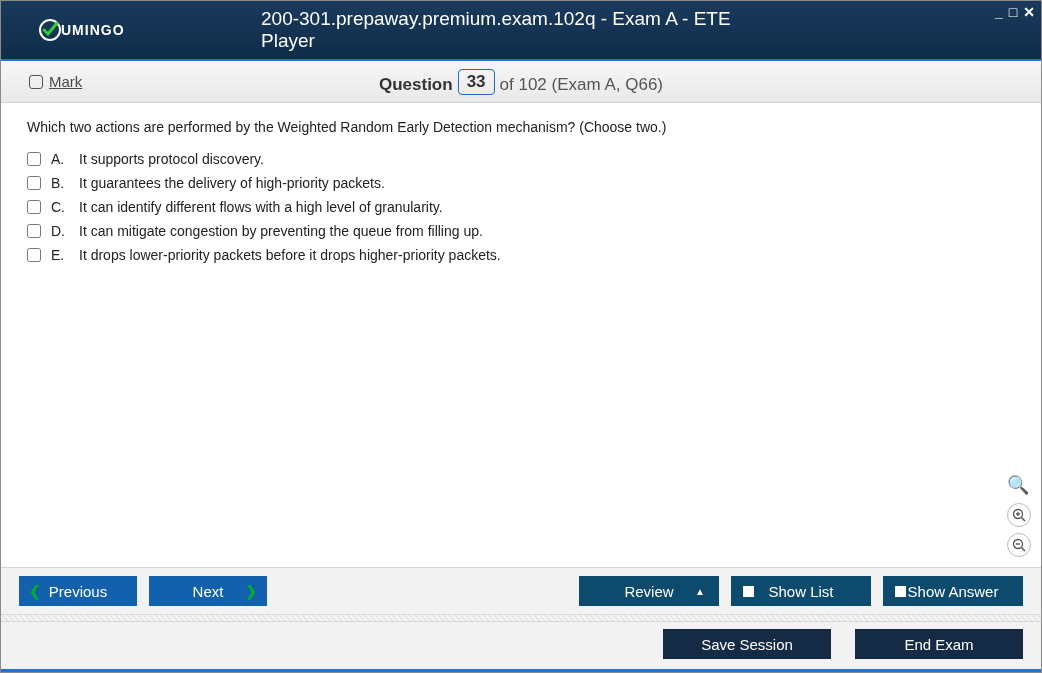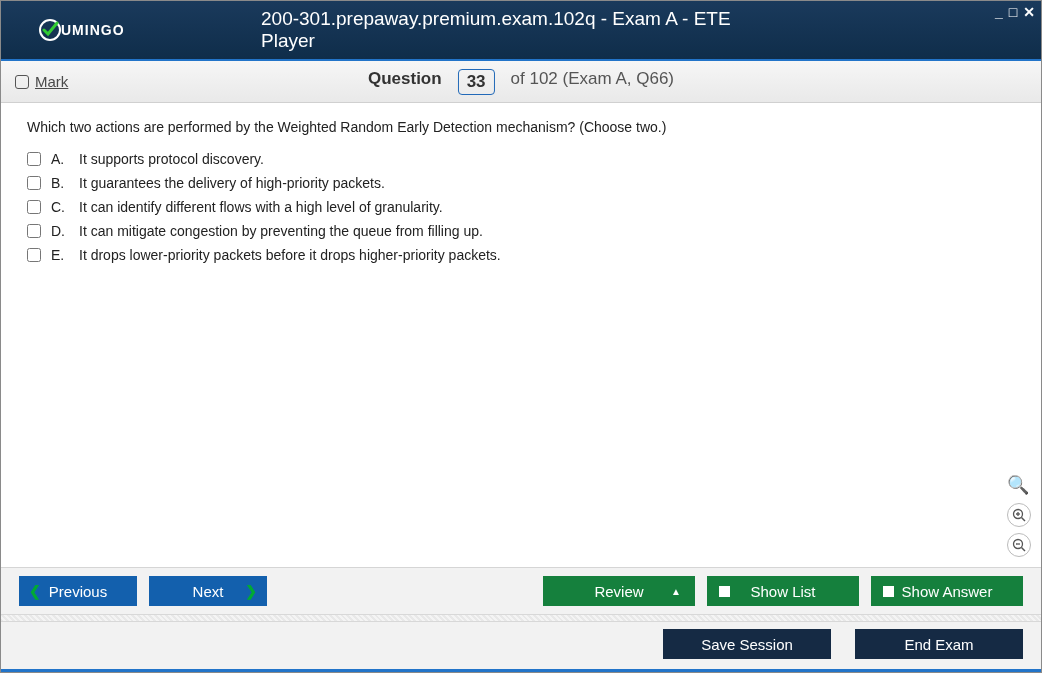--- a/index.html
+++ b/index.html
@@ -5,44 +5,44 @@
 *{box-sizing:border-box;margin:0;padding:0}
 body{font-family:Arial,Helvetica,sans-serif;background:#fff;width:1042px;height:673px;overflow:hidden;border:1px solid #8a8a8a;display:flex;flex-direction:column}
 .titlebar{background:linear-gradient(#1a3a5c,#0f2d4a);height:60px;color:#fff;display:flex;align-items:center;position:relative;border-bottom:2px solid #2274c9}
 .logo{display:flex;align-items:center;margin-left:38px;}
 .logo-mark{width:22px;height:22px;border:2.5px solid #fff;border-radius:50%;position:relative;display:flex;align-items:center;justify-content:center}
 .logo-mark svg{position:absolute}
 .logo-text{font-size:14px;font-weight:700;letter-spacing:1px;color:#fff}
 .title-text{position:absolute;left:50%;transform:translateX(-50%);font-size:19px;font-weight:400;color:#fff}
 .win-controls{position:absolute;right:6px;top:4px;display:flex;gap:6px;color:#fff;font-size:14px}
 .win-controls span{cursor:pointer;font-weight:700;line-height:1}
-.header-bar{background:linear-gradient(#f6f6f6,#e9e9e9);height:42px;border-bottom:1px solid #d0d0d0;display:flex;align-items:center;padding:0 14px;color:#4a4a4a}
+.header-bar{background:linear-gradient(#f6f6f6,#e9e9e9);height:42px;border-bottom:1px solid #d0d0d0;display:flex;align-items:center;padding:0 28px;color:#4a4a4a}
 .mark-wrap{display:flex;align-items:center;gap:6px;font-size:15px}
 .mark-check{width:14px;height:14px;border:1.5px solid #555;border-radius:3px}
-.q-counter{position:absolute;left:50%;transform:translateX(-50%);display:flex;align-items:flex-start;gap:16px;font-size:17px;color:#555}
+.q-counter{position:absolute;left:50%;transform:translateX(-50%);display:flex;align-items:flex-end;gap:5px;font-size:17px;color:#555}
 .q-counter .lbl{font-weight:700;color:#333}
 .q-num{border:1.5px solid #2169b8;border-radius:4px;padding:2px 8px;color:#333;font-weight:700}
 .content{flex:1;background:#fff;padding:16px 26px;position:relative;font-size:14px;color:#222}
 .q-text{margin-bottom:16px}
 .options{display:flex;flex-direction:column;gap:8px}
 .opt{display:flex;align-items:center;gap:10px}
 .opt input{width:14px;height:14px}
 .opt .let{min-width:18px}
 .zoom-tools{position:absolute;right:10px;bottom:10px;display:flex;flex-direction:column;gap:6px;align-items:center;color:#666}
 .zoom-tools .tool{width:24px;height:24px;border:1px solid #bbb;border-radius:50%;display:flex;align-items:center;justify-content:center;font-size:13px;background:#fff;cursor:pointer}
 .zoom-tools .tool.search{border:none;font-size:18px;color:#bbb}
 .bottom{background:#f2f2f2;border-top:1px solid #d5d5d5}
 .row1{display:flex;align-items:center;padding:8px 18px;gap:12px}
 .btn{height:30px;display:flex;align-items:center;justify-content:center;font-size:15px;cursor:pointer;border:none}
 .btn-blue{background:#1360ad;color:#fff;width:118px;position:relative}
 .btn-blue .arr{color:#0a3;position:absolute;font-size:14px;font-weight:700}
 .btn-blue.prev .arr{left:10px}
 .btn-blue.next .arr{right:10px}
 .spacer{flex:1}
-.btn-org{background:#15803d;color:#fff;width:152px;position:relative}
+.btn-org{background:#0c4a6e;color:#fff;width:140px;position:relative}
 .btn-org.review .tri{position:absolute;right:14px;font-size:10px}
 .btn-org .sq{width:11px;height:11px;background:#fff;position:absolute;left:12px}
 .row-divider{height:8px;background:repeating-linear-gradient(45deg,#e8e8e8 0,#e8e8e8 2px,#f4f4f4 2px,#f4f4f4 4px);border-top:1px solid #d8d8d8;border-bottom:1px solid #d8d8d8}
 .row2{display:flex;justify-content:flex-end;gap:24px;padding:7px 18px 10px}
 .btn-dark{background:#152a44;color:#fff;width:168px}
 .footer-line{height:3px;background:#2274c9}
 </style>
 </head>
 <body>
 

